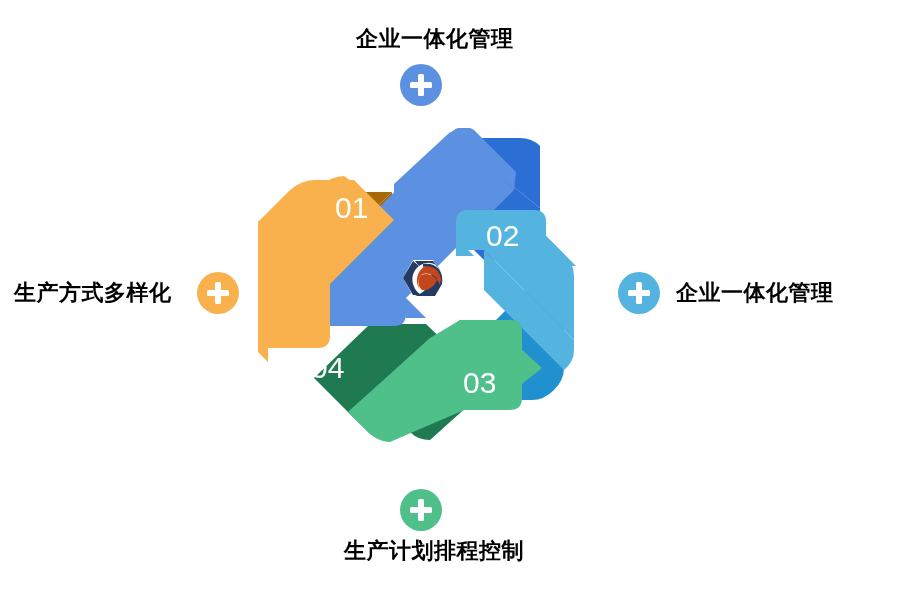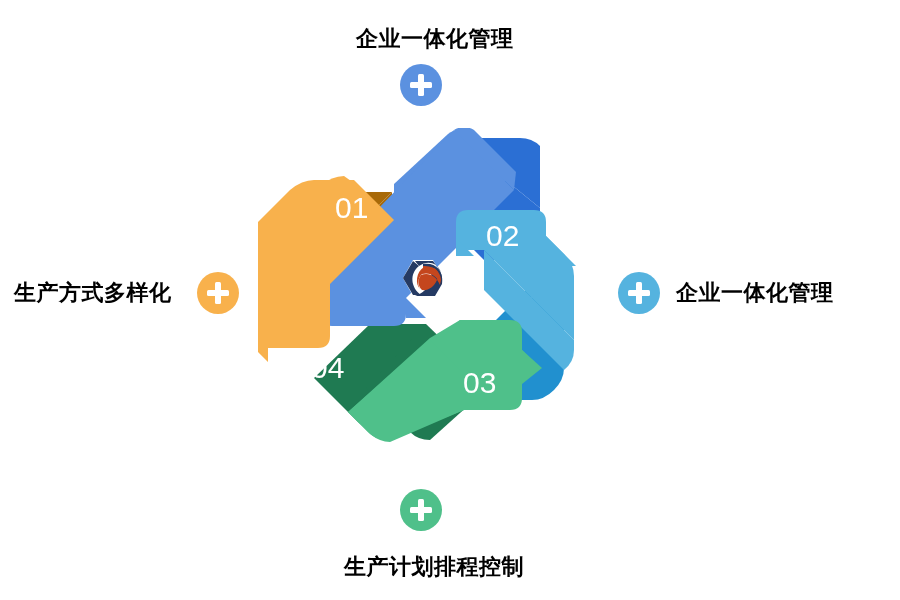--- a/index.html
+++ b/index.html
@@ -28,21 +28,21 @@
     font-weight: bold;
     font-size: 22px;
     color: #000000;
     white-space: nowrap;
     letter-spacing: 0.5px;
     font-family: Liberation Mono, monospace;
   }
   #label-top   { left: 356px; top: 24px; }
   #label-left  { left: 14px;  top: 278px; text-align: right; }
   #label-right { left: 676px; top: 278px; }
-  #label-bottom{ left: 344px; top: 552px; }
+  #label-bottom{ left: 344px; top: 536px; }
 
   
   .plus-badge {
     position: absolute;
     width: 42px;
     height: 42px;
     border-radius: 50%;
   }
   .plus-badge::before,
   .plus-badge::after {

